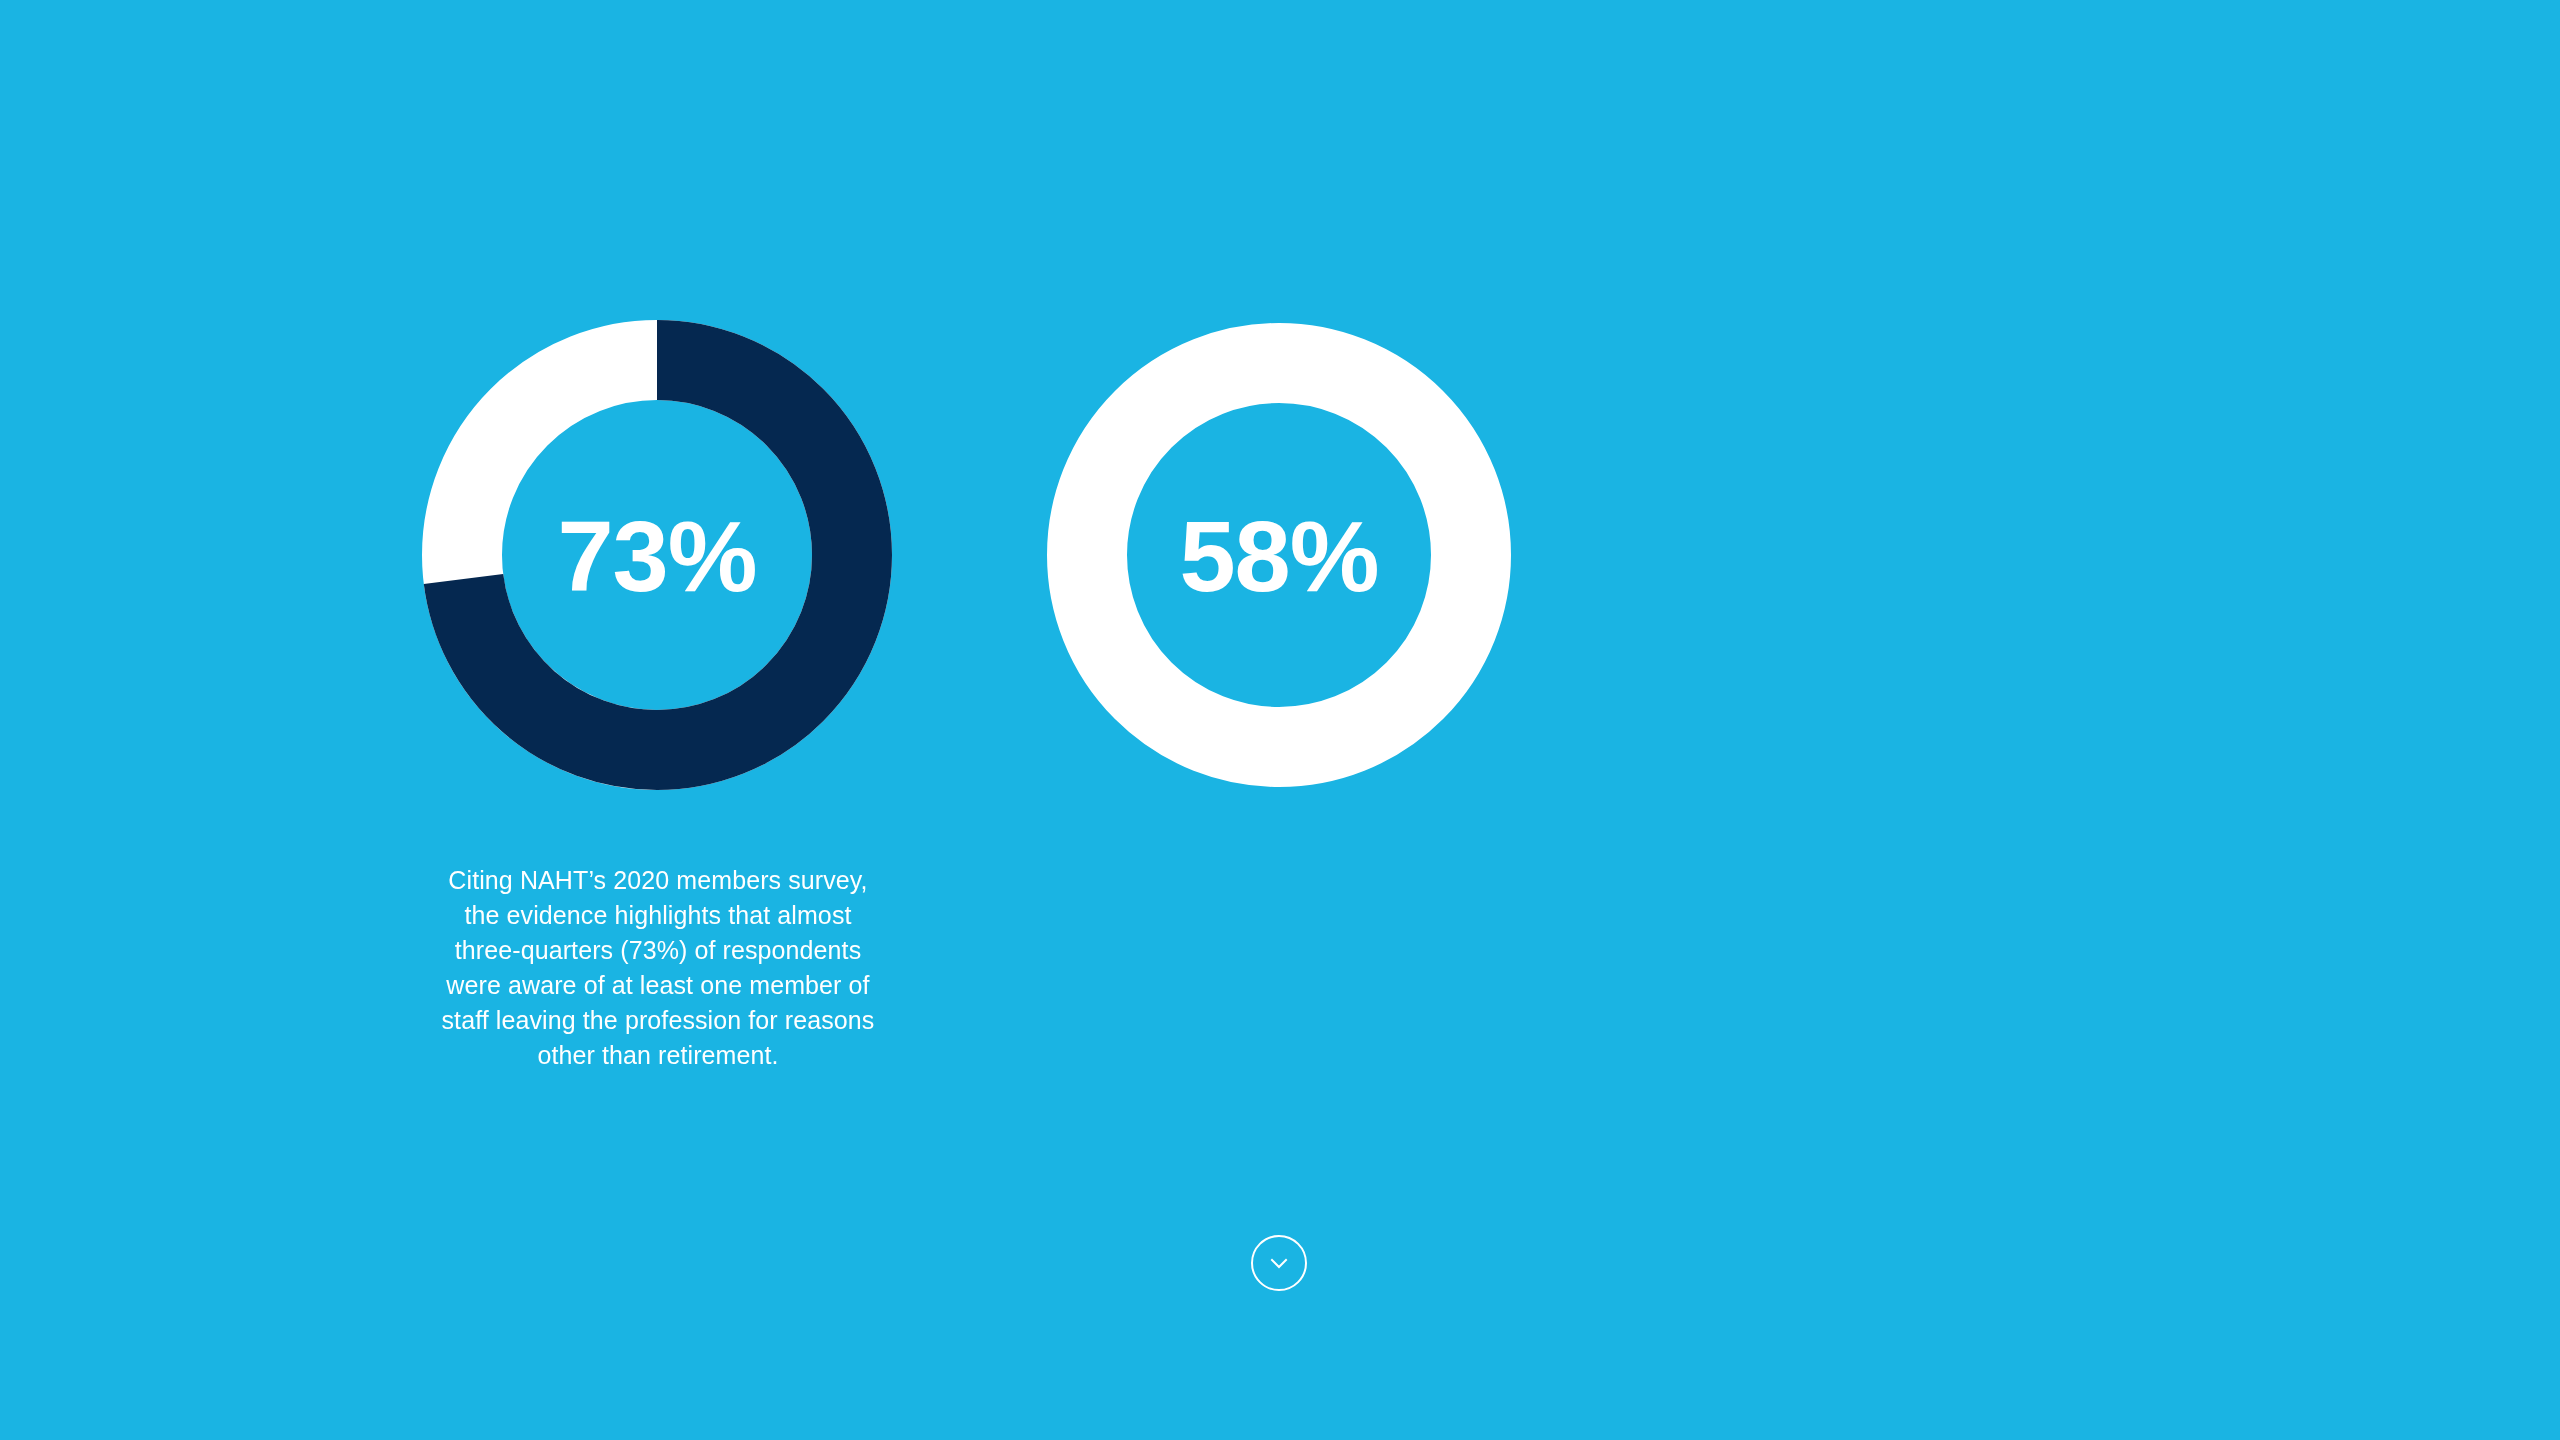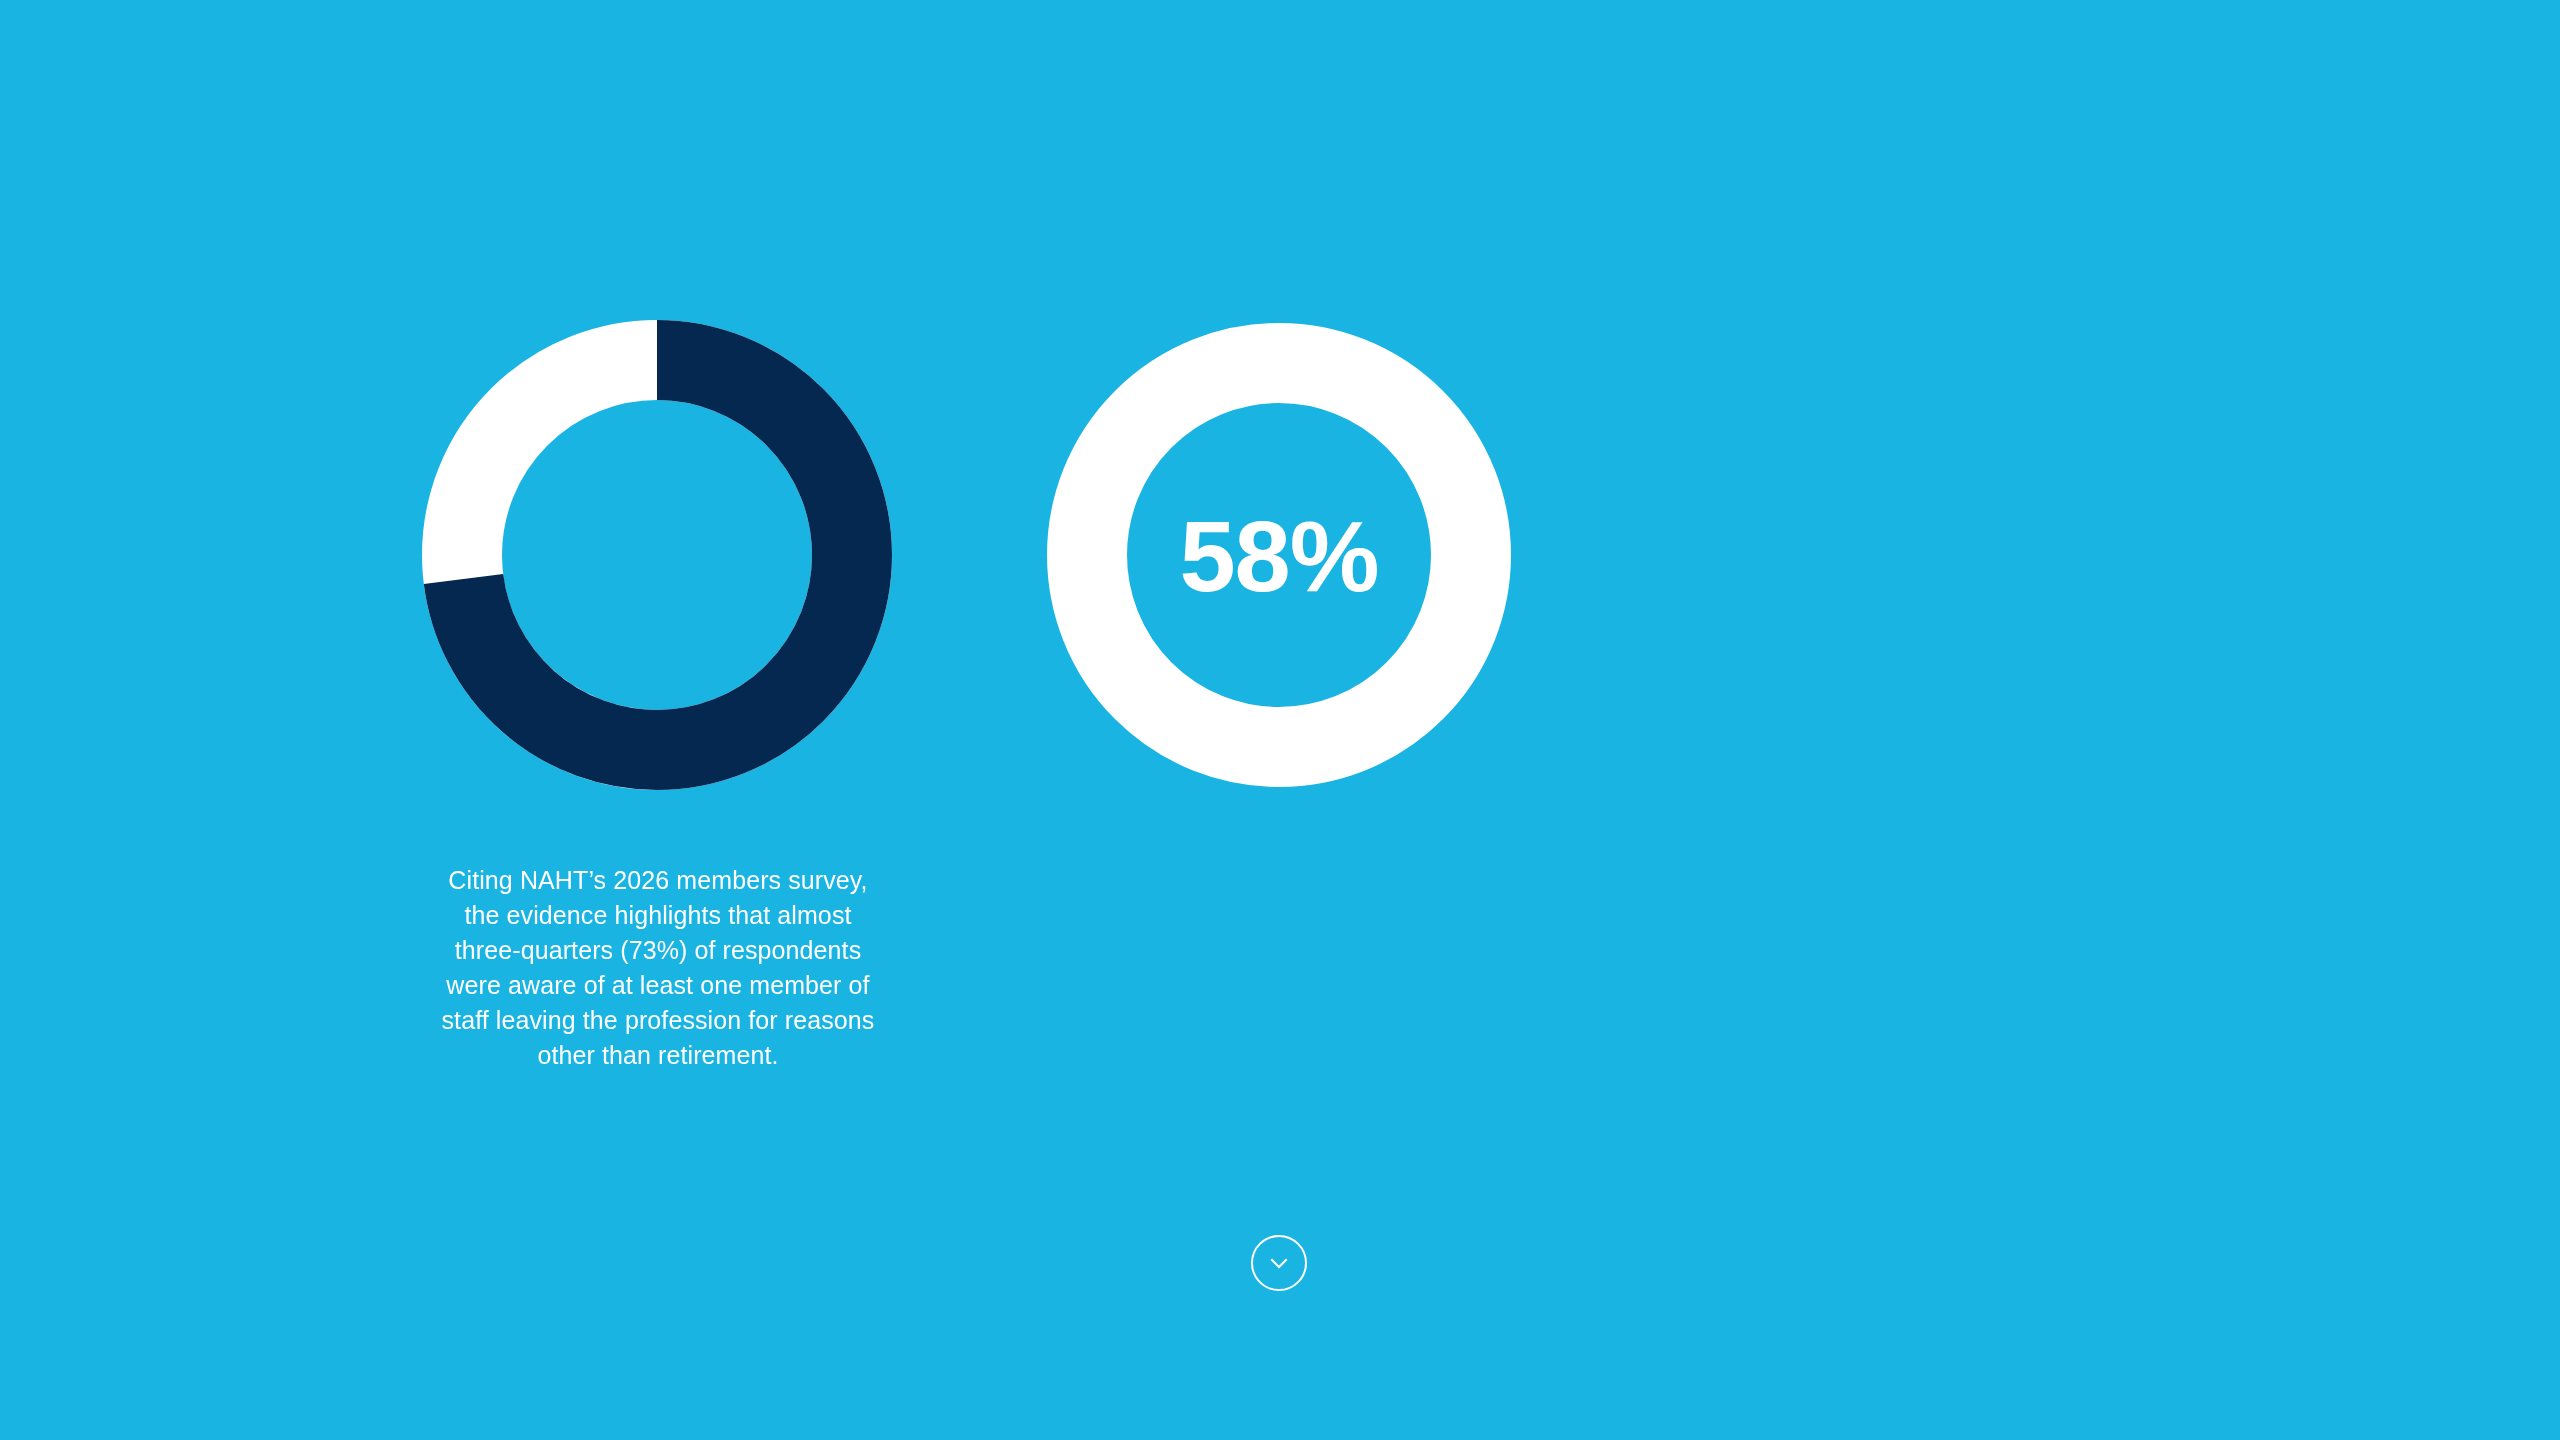--- a/index.html
+++ b/index.html
@@ -101,31 +101,32 @@
 
 <div id="stage">
 
   <div id="donut-1-wrap">
     <svg class="donut-svg" viewBox="0 0 470 470">
 
       <circle cx="235" cy="235" r="195" fill="none" stroke="#ffffff" stroke-width="80"></circle>
 
       <circle cx="235" cy="235" r="195" fill="none" stroke="#052850" stroke-width="80" stroke-dasharray="894.41 330.81" stroke-dashoffset="0" transform="rotate(-90 235 235)"></circle>
     </svg>
+    <div class="donut-label" id="donut-1-value">73%</div>
   </div>
 
   <div id="donut-2-wrap">
     <svg class="donut-svg" viewBox="0 0 464 464">
       <circle cx="232" cy="232" r="192" fill="none" stroke="#ffffff" stroke-width="80"></circle>
       <circle cx="232" cy="232" r="192" fill="none" stroke="#052850" stroke-width="80" stroke-dasharray="0.00 1206.37" stroke-dashoffset="0" transform="rotate(-90 232 232)"></circle>
     </svg>
     <div class="donut-label" id="donut-2-value">58%</div>
   </div>
 
-  <p id="caption">Citing NAHT’s 2026 members survey, the evidence highlights that almost three-quarters (73%) of respondents were aware of at least one member of staff leaving the profession for reasons other than retirement.</p>
+  <p id="caption">Citing NAHT’s 2020 members survey, the evidence highlights that almost three-quarters (73%) of respondents were aware of at least one member of staff leaving the profession for reasons other than retirement.</p>
 
   <div id="scroll-indicator">
     <svg viewBox="0 0 34 34">
       <path d="M10 14 L17 21 L24 14" fill="none" stroke="#ffffff" stroke-width="2" stroke-linecap="square" stroke-linejoin="miter"></path>
     </svg>
   </div>
 
 </div>
 
 </body></html>

